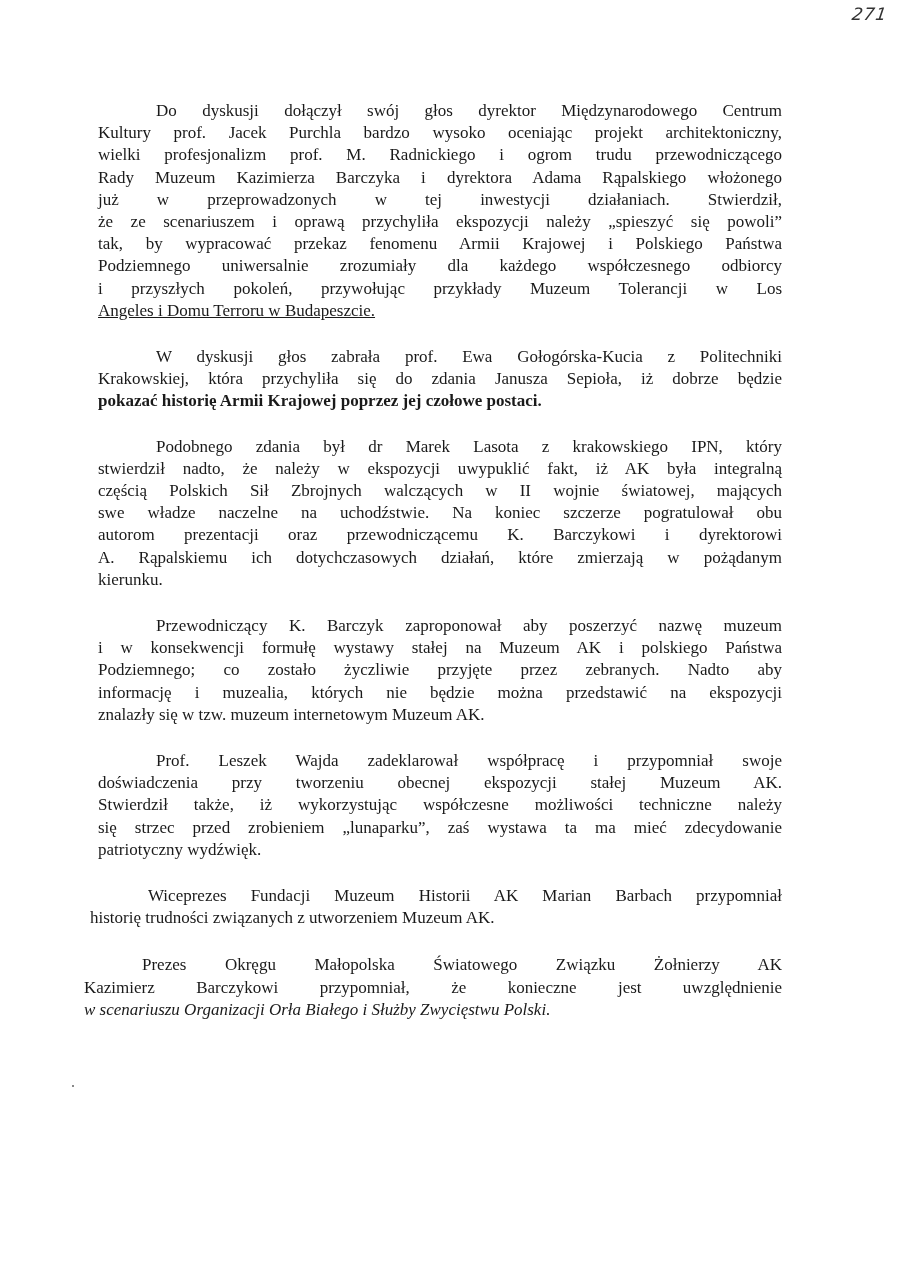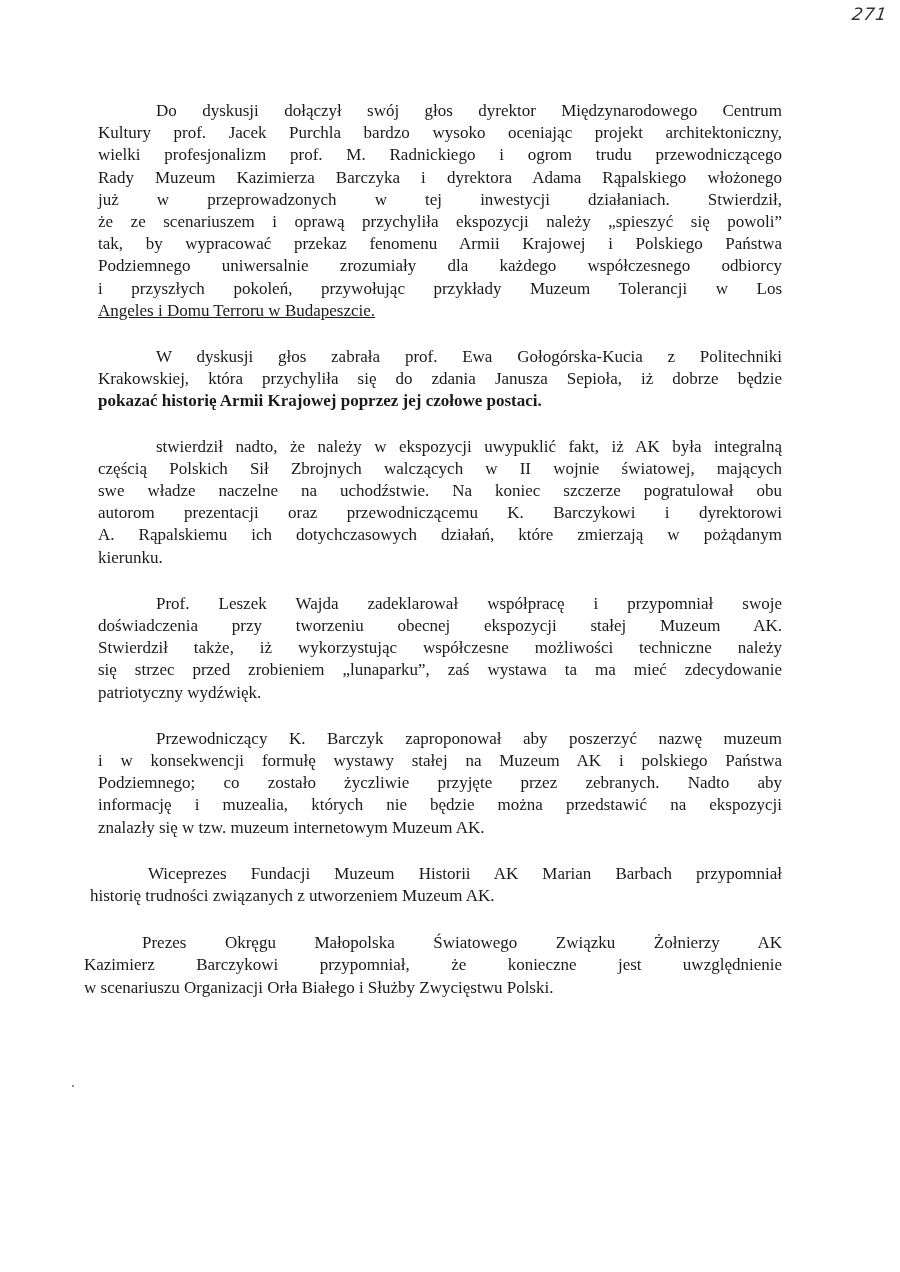--- a/index.html
+++ b/index.html
@@ -85,50 +85,51 @@
     <span class="line last" style="display: block; text-decoration: underline;">Angeles i Domu Terroru w Budapeszcie.</span>
   </p>
 
   <p class="para p2" style="margin-bottom:23px;">
     <span class="line">W dyskusji głos zabrała prof. Ewa Gołogórska-Kucia z Politechniki</span>
     <span class="line">Krakowskiej, która przychyliła się do zdania Janusza Sepioła, iż dobrze będzie</span>
     <span class="line last" style="display: block; font-weight: bold;">pokazać historię Armii Krajowej poprzez jej czołowe postaci.</span>
   </p>
 
   <p class="para p3" style="margin-bottom:24px;">
+    <span class="line">Podobnego zdania był dr Marek Lasota z krakowskiego IPN, który</span>
     <span class="line">stwierdził nadto, że należy w ekspozycji uwypuklić fakt, iż AK była integralną</span>
     <span class="line">częścią Polskich Sił Zbrojnych walczących w II wojnie światowej, mających</span>
     <span class="line">swe władze naczelne na uchodźstwie. Na koniec szczerze pogratulował obu</span>
     <span class="line">autorom prezentacji oraz przewodniczącemu K. Barczykowi i dyrektorowi</span>
     <span class="line">A. Rąpalskiemu ich dotychczasowych działań, które zmierzają w pożądanym</span>
     <span class="line last" style="display: block;">kierunku.</span>
+  </p>
+
+  <p class="para p4" style="margin-bottom:24px;">
+    <span class="line">Przewodniczący K. Barczyk zaproponował aby poszerzyć nazwę muzeum</span>
+    <span class="line">i w konsekwencji formułę wystawy stałej na Muzeum AK i polskiego Państwa</span>
+    <span class="line">Podziemnego; co zostało życzliwie przyjęte przez zebranych. Nadto aby</span>
+    <span class="line">informację i muzealia, których nie będzie można przedstawić na ekspozycji</span>
+    <span class="line last" style="display: block;">znalazły się w tzw. muzeum internetowym Muzeum AK.</span>
   </p>
 
   <p class="para p5" style="margin-bottom:24px;">
     <span class="line">Prof. Leszek Wajda zadeklarował współpracę i przypomniał swoje</span>
     <span class="line">doświadczenia przy tworzeniu obecnej ekspozycji stałej Muzeum AK.</span>
     <span class="line">Stwierdził także, iż wykorzystując współczesne możliwości techniczne należy</span>
     <span class="line">się strzec przed zrobieniem „lunaparku”, zaś wystawa ta ma mieć zdecydowanie</span>
     <span class="line last" style="display: block;">patriotyczny wydźwięk.</span>
   </p>
 
-  <p class="para p4" style="margin-bottom:24px;">
-    <span class="line">Przewodniczący K. Barczyk zaproponował aby poszerzyć nazwę muzeum</span>
-    <span class="line">i w konsekwencji formułę wystawy stałej na Muzeum AK i polskiego Państwa</span>
-    <span class="line">Podziemnego; co zostało życzliwie przyjęte przez zebranych. Nadto aby</span>
-    <span class="line">informację i muzealia, których nie będzie można przedstawić na ekspozycji</span>
-    <span class="line last" style="display: block;">znalazły się w tzw. muzeum internetowym Muzeum AK.</span>
-  </p>
-
   <p class="para p6" style="margin-left:-8px; margin-bottom:25px;">
     <span class="line">Wiceprezes Fundacji Muzeum Historii AK Marian Barbach przypomniał</span>
     <span class="line last" style="display: block;">historię trudności związanych z utworzeniem Muzeum AK.</span>
   </p>
 
   <p class="para p7" style="margin-left:-14px;">
     <span class="line">Prezes Okręgu Małopolska Światowego Związku Żołnierzy AK</span>
     <span class="line">Kazimierz Barczykowi przypomniał, że konieczne jest uwzględnienie</span>
-    <span class="line last" style="display: block;">w scenariuszu Organizacji Orła Białego i Służby Zwycięstwu Polski.</span>
+    <span class="line last" style="display: block; font-style: italic;">w scenariuszu Organizacji Orła Białego i Służby Zwycięstwu Polski.</span>
   </p>
 
 </div>
 
 <div class="stray-mark" style="top:1085px; left:72px;"></div>
 
 </body></html>

